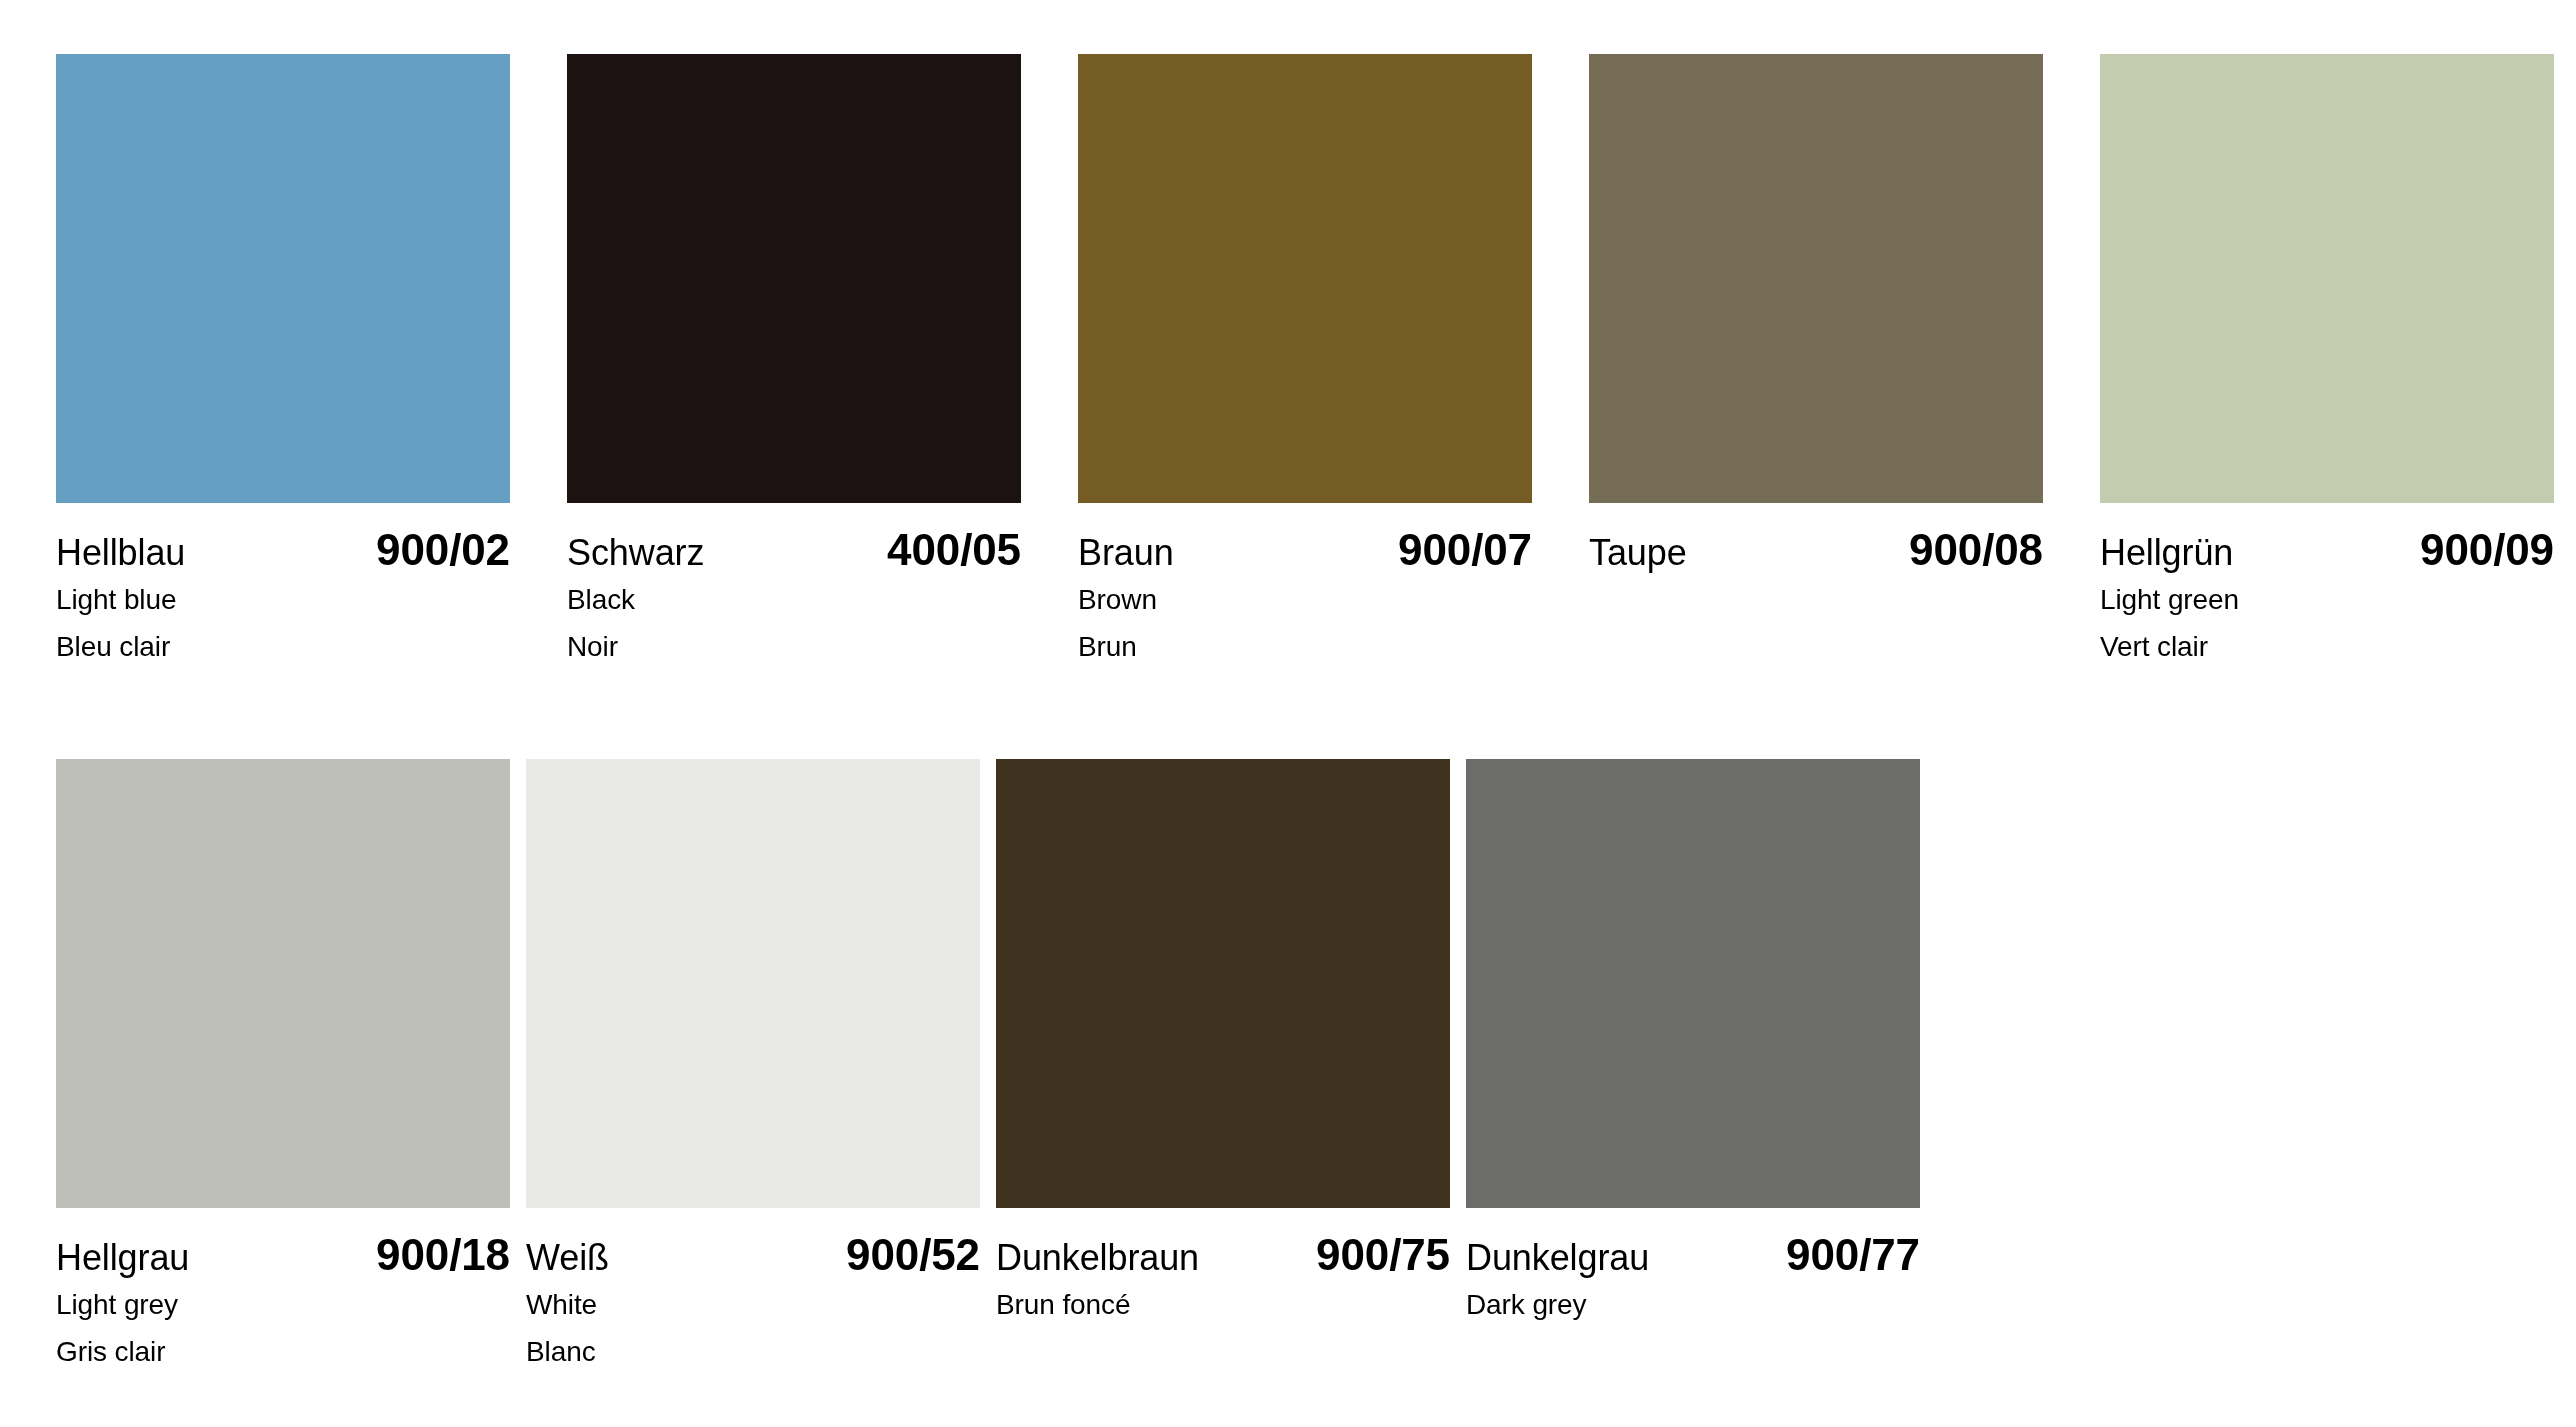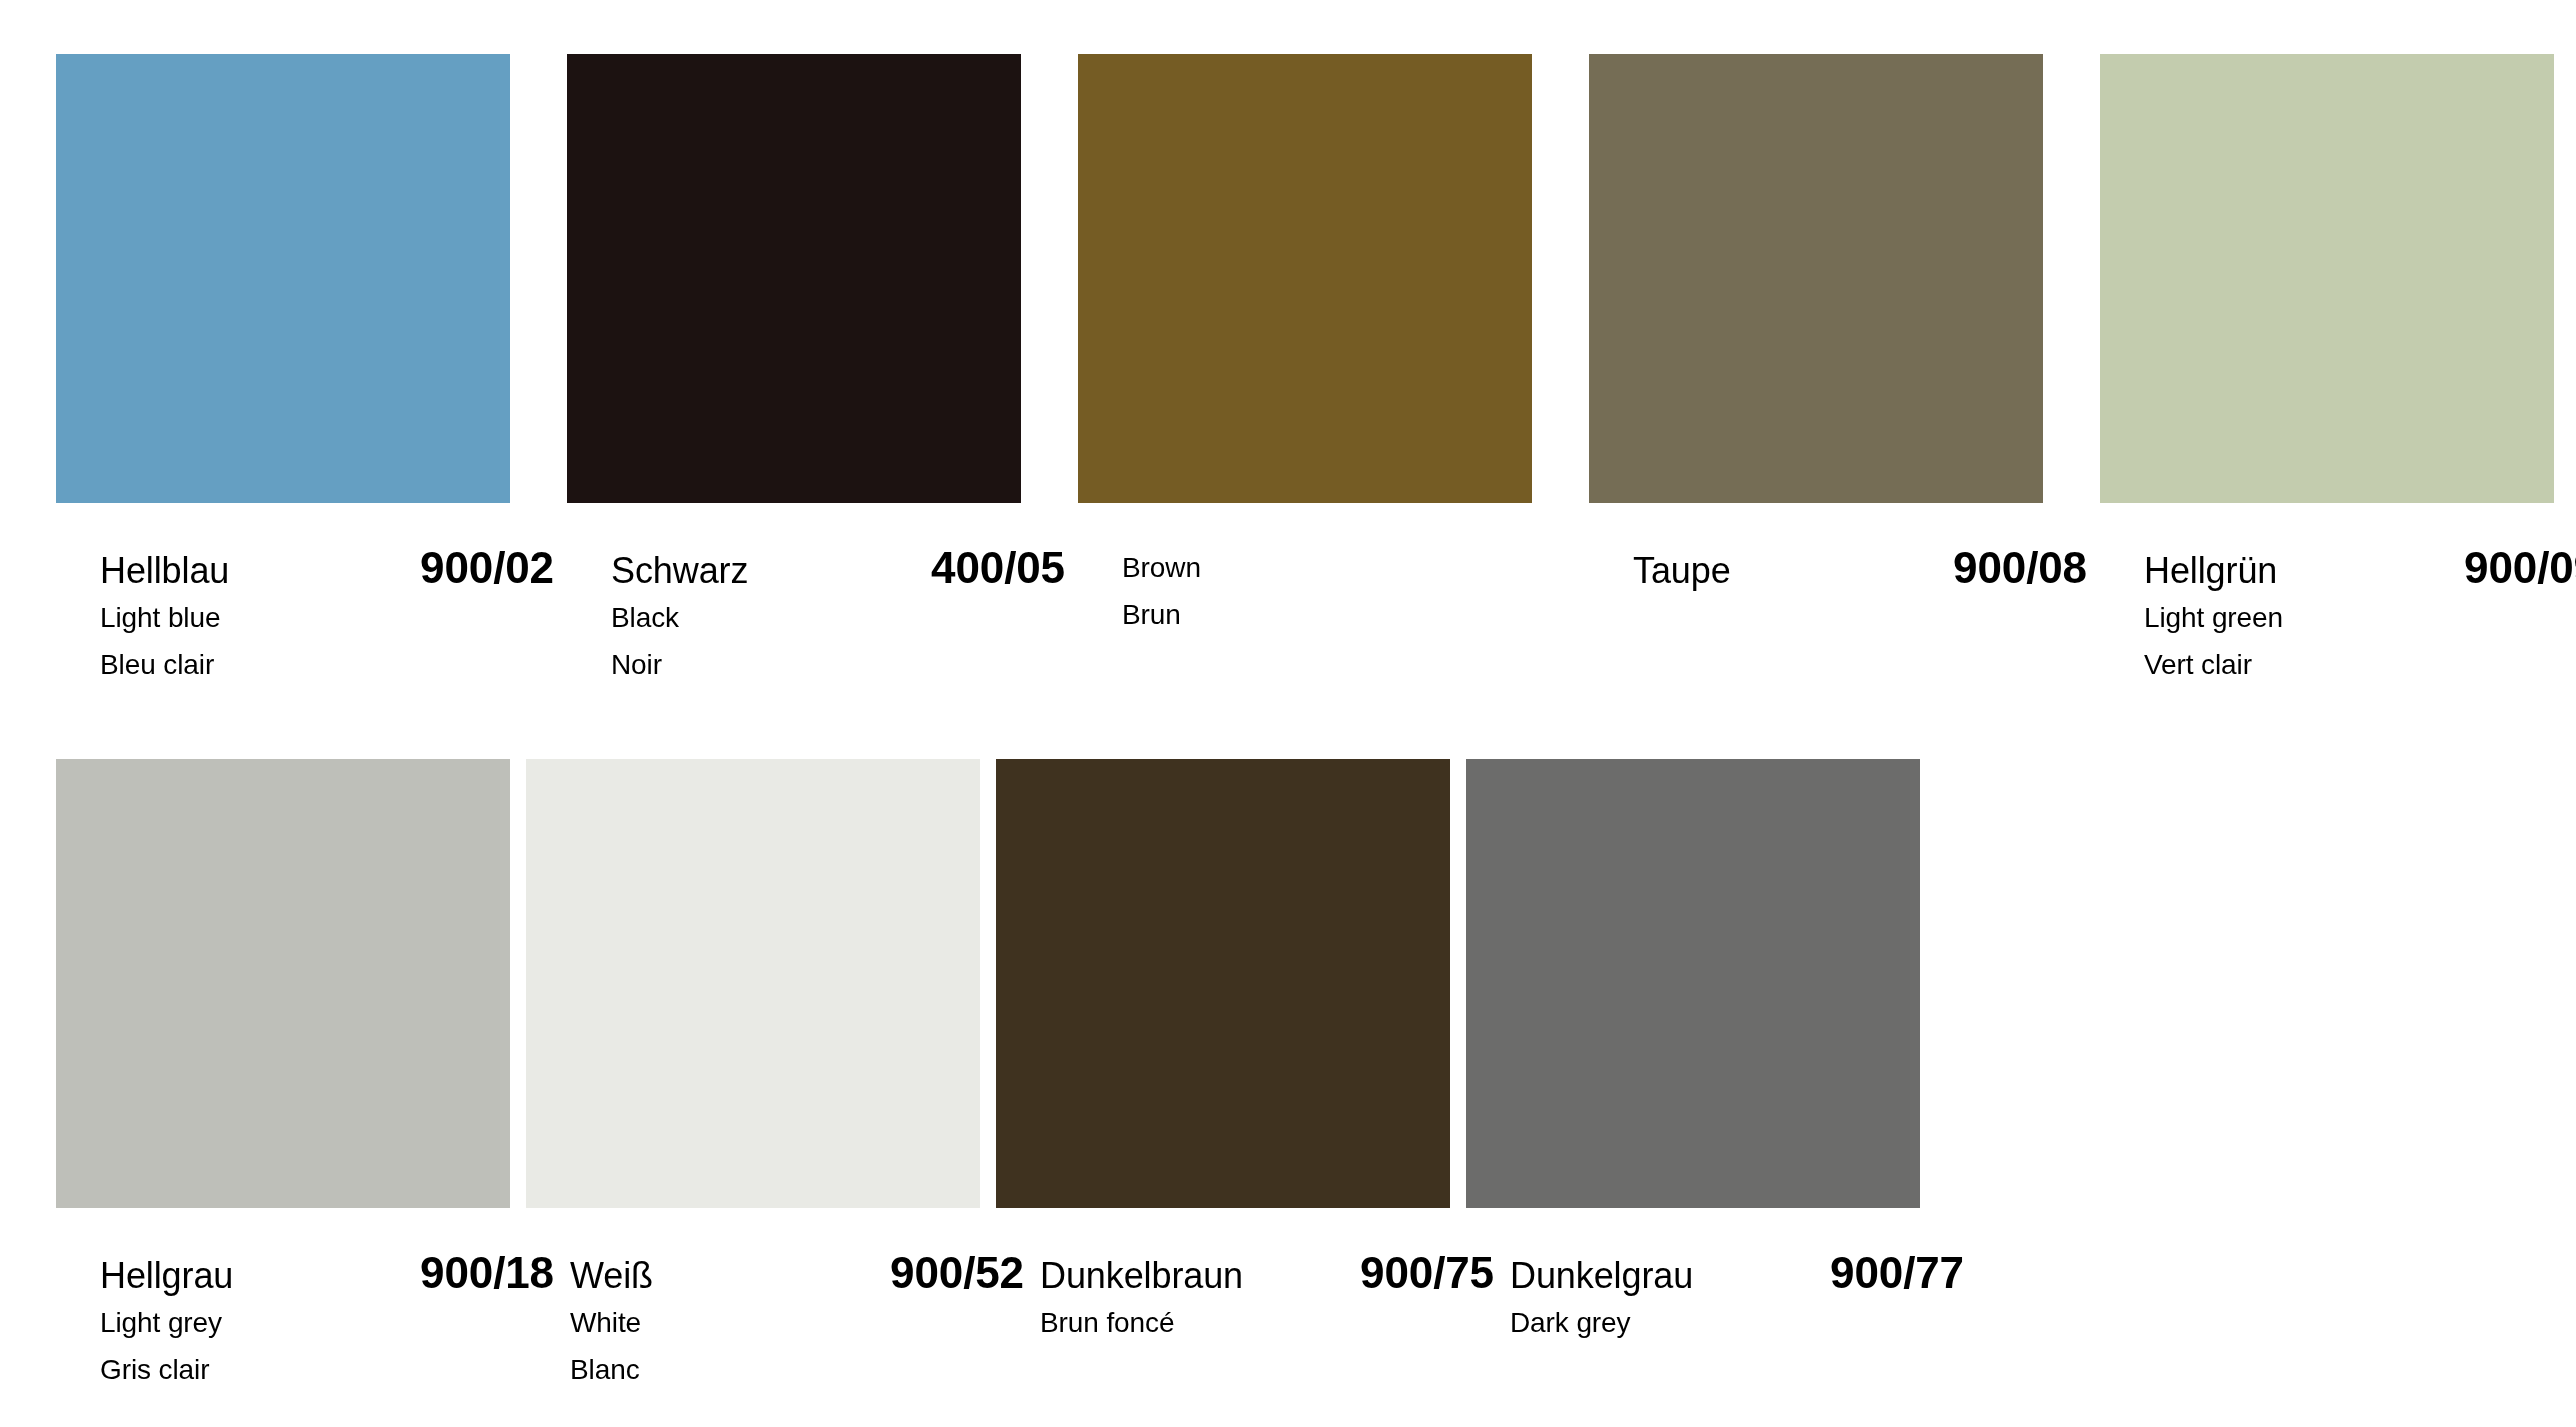--- a/index.html
+++ b/index.html
@@ -42,23 +42,22 @@
   }
 
   .swatch-chip {
     width: 454px;
     height: 449px;
     display: block;
     background: #cccccc;
   }
 
   .swatch-caption {
-    padding-top: 41px;
+    padding-top: 23px;
     width: 454px;
-    margin-left: 44px;
   }
 
   .caption-top-line {
     display: flex;
     flex-direction: row;
     align-items: baseline;
     justify-content: space-between;
     width: 100%;
   }
 
@@ -121,20 +120,24 @@
           <span class="color-code">400/05</span>
         </div>
         <div class="color-name-en">Black</div>
         <div class="color-name-fr">Noir</div>
       </div>
     </div>
 
     <div class="swatch-cell">
       <div class="swatch-chip" style="background: rgb(117, 92, 36);"></div>
       <div class="swatch-caption">
+        <div class="caption-top-line">
+          <span class="color-name-de">Braun</span>
+          <span class="color-code">900/07</span>
+        </div>
         <div class="color-name-en">Brown</div>
         <div class="color-name-fr">Brun</div>
       </div>
     </div>
 
     <div class="swatch-cell">
       <div class="swatch-chip" style="background: rgb(117, 109, 85);"></div>
       <div class="swatch-caption">
         <div class="caption-top-line">
           <span class="color-name-de">Taupe</span>

